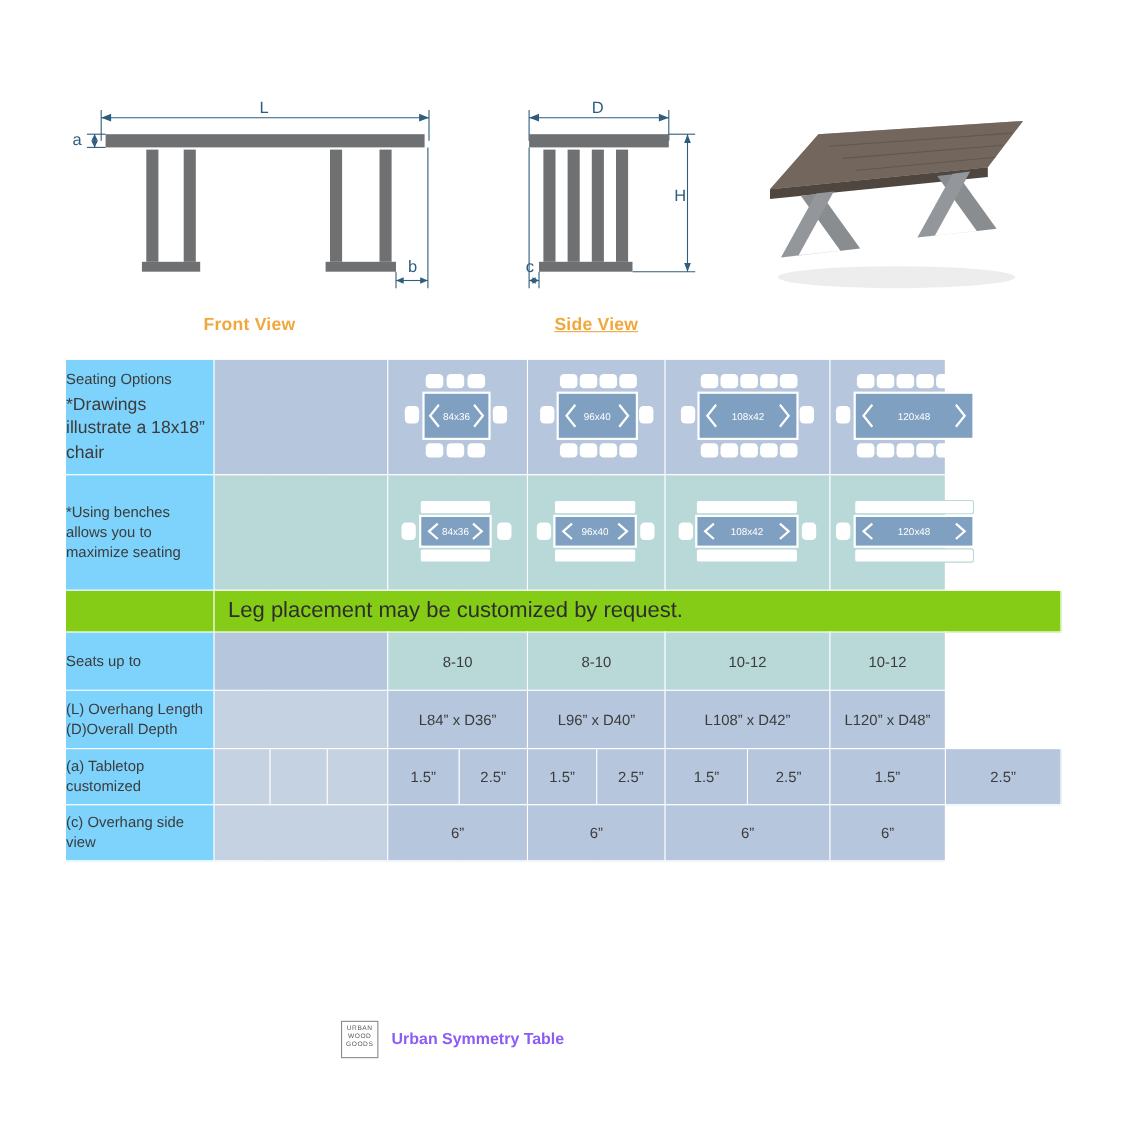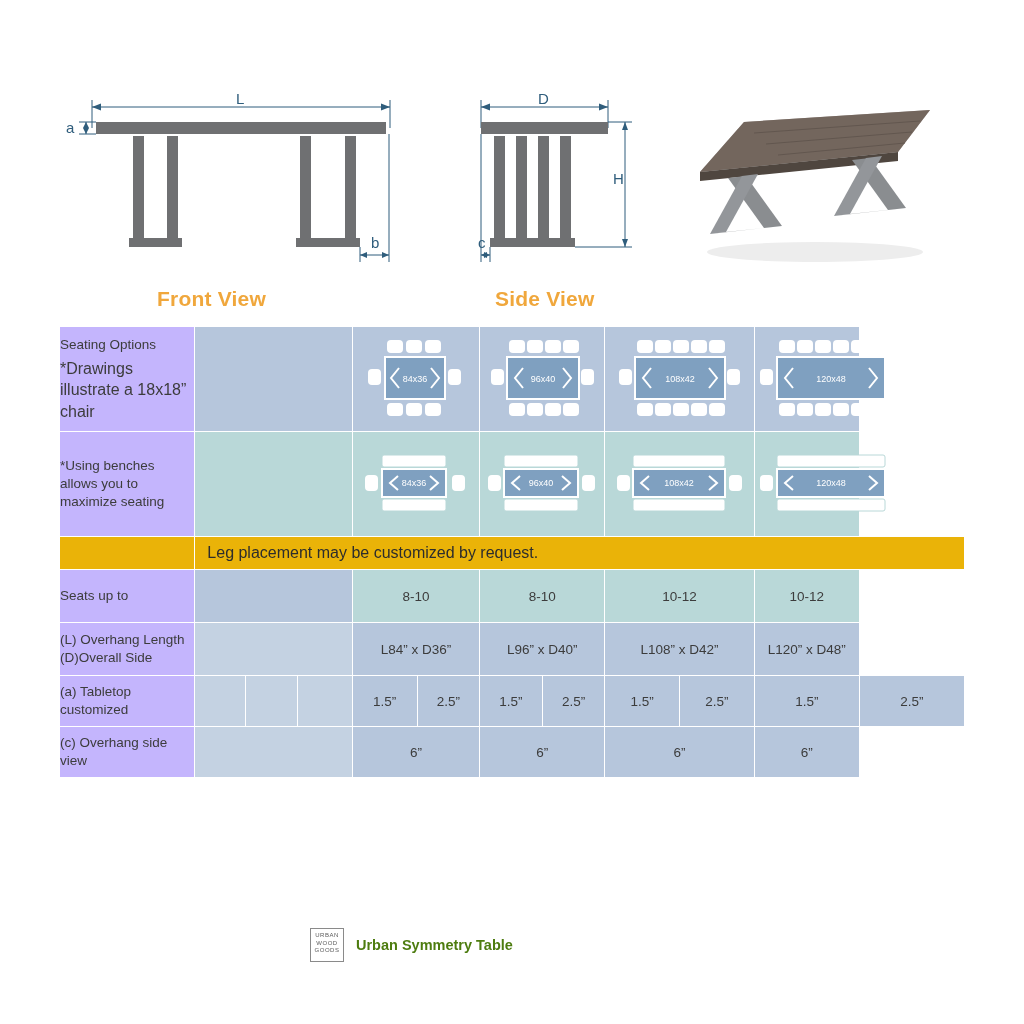--- a/index.html
+++ b/index.html
@@ -23,27 +23,28 @@
   
   .diagrams {
     position: absolute;
     left: 0;
     top: 0;
     width: 1024px;
     height: 320px;
   }
   .view-label {
     position: absolute;
-    font-size: 21px;
+    font-size: 16px;
     font-weight: bold;
     color: #f0a73c;
     letter-spacing: 0.2px;
+    margin-left: 28px;
   }
   .front-label { left: 157px; top: 287px; }
-  .side-label  { left: 495px; top: 287px; }
+  .side-label  { left: 476px; top: 287px; text-decoration: underline; }
 
   .dim-letter {
     position: absolute;
     font-size: 15px;
     color: #2f5d7c;
     font-family: "Liberation Sans", sans-serif;
   }
 
   svg.figure { position: absolute; left: 0; top: 0; }
 
@@ -57,39 +58,39 @@
     table-layout: fixed;
   }
   .grid td {
     border: 1px solid #ffffff;
     padding: 0;
     vertical-align: middle;
     font-size: 13.5px;
     color: #3c3c3c;
   }
   .lbl {
-    background: #c4b5fd;
+    background: #7dd3fc;
     color: #ffffff;
     padding: 8px 10px;
     font-size: 12.5px;
     line-height: 1.35;
     vertical-align: middle;
   }
   .lbl .sub {
     display: block;
     margin-top: 4px;
     font-size: 16px;
   }
   .blue   { background: #b6c6dc; }
   .teal   { background: #b9d8d8; }
   .lblue  { background: #c4d2e2; }
   .note-row td {
-    background: #eab308;
+    background: #84cc16;
     color: #2d2d2d;
-    font-size: 16px;
+    font-size: 20px;
     padding: 7px 0 7px 12px;
   }
   .val { text-align: center; font-size: 15px; color: #3a3a3a; }
 
   .seat-cell { height: 104px; text-align: center; }
   .bench-cell { height: 104px; text-align: center; }
 
   
   .seatfig { display: inline-block; }
 
@@ -111,21 +112,21 @@
     line-height: 7.5px;
     letter-spacing: 0.5px;
     text-align: center;
     padding-top: 3px;
     box-sizing: border-box;
     font-family: "Liberation Sans", sans-serif;
   }
   .footer-title {
     font-size: 14.5px;
     font-weight: bold;
-    color: #4d7c0f;
+    color: #8b5cf6;
   }
 </style>
 </head>
 <body>
 
 <div class="page">
 
   <div class="diagrams">
 
     <svg class="figure" width="1024" height="320">
@@ -443,21 +444,21 @@
       <td class="blue" colspan="3"></td>
       <td class="teal val" colspan="2" style="height:52px">8-10</td>
       <td class="teal val" colspan="2">8-10</td>
       <td class="teal val" colspan="2">10-12</td>
       <td class="teal val">10-12</td>
     </tr>
 
     <tr>
       <td class="lbl">
         <span>(L) Overhang Length</span><br>
-        <span>(D)Overall Side</span>
+        <span>(D)Overall Depth</span>
       </td>
       <td class="lblue" colspan="3"></td>
       <td class="blue val" colspan="2" style="height:52px">L84” x D36”</td>
       <td class="blue val" colspan="2">L96” x D40”</td>
       <td class="blue val" colspan="2">L108” x D42”</td>
       <td class="blue val">L120” x D48”</td>
     </tr>
 
 
     <tr>

